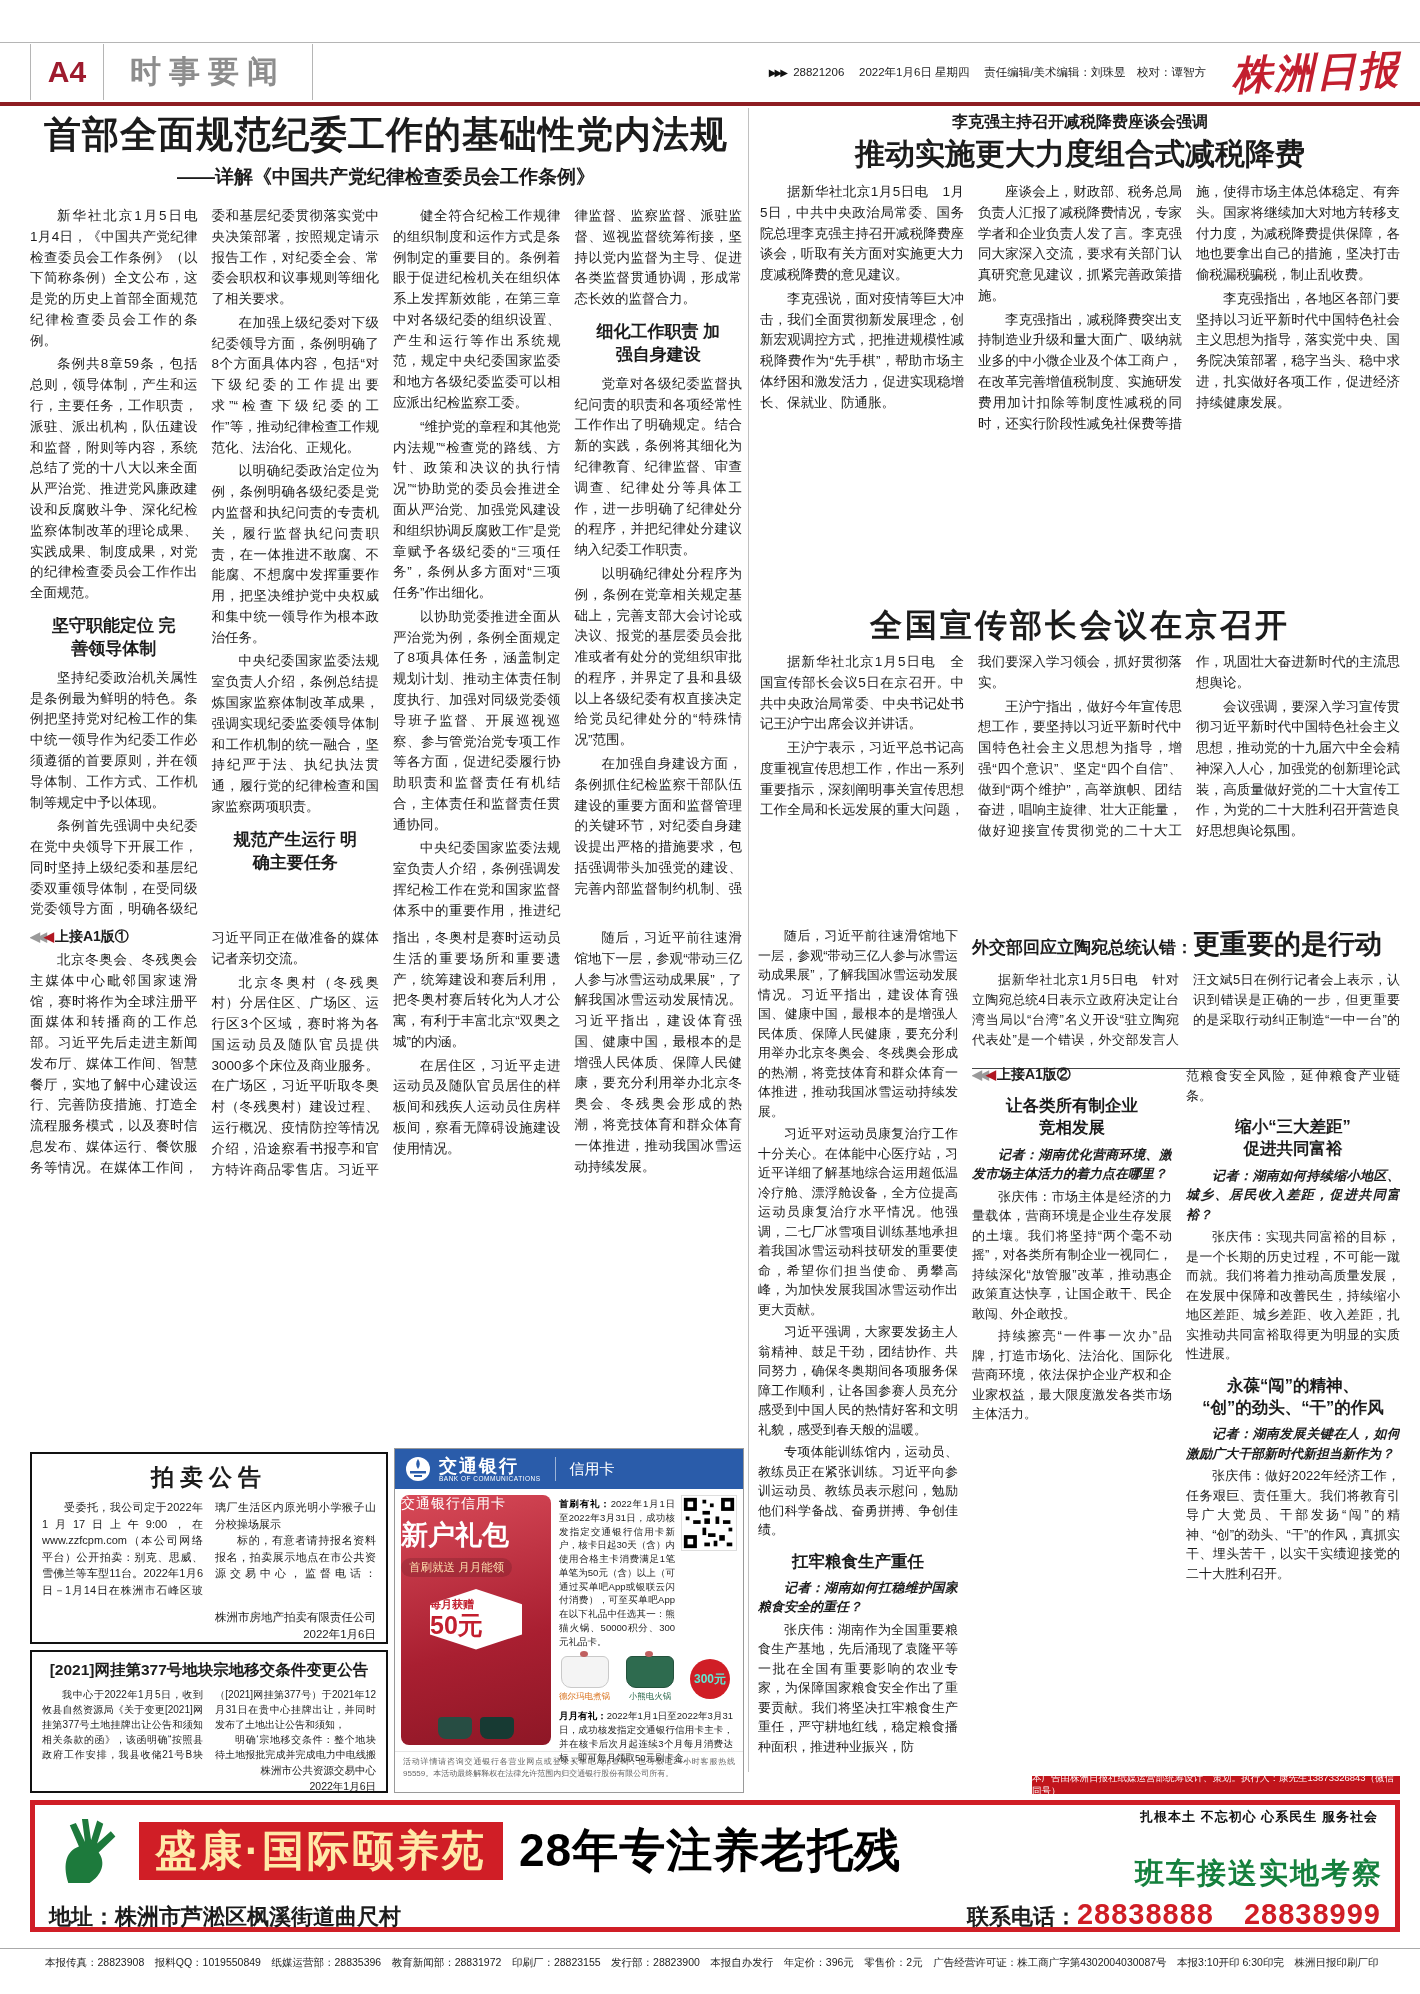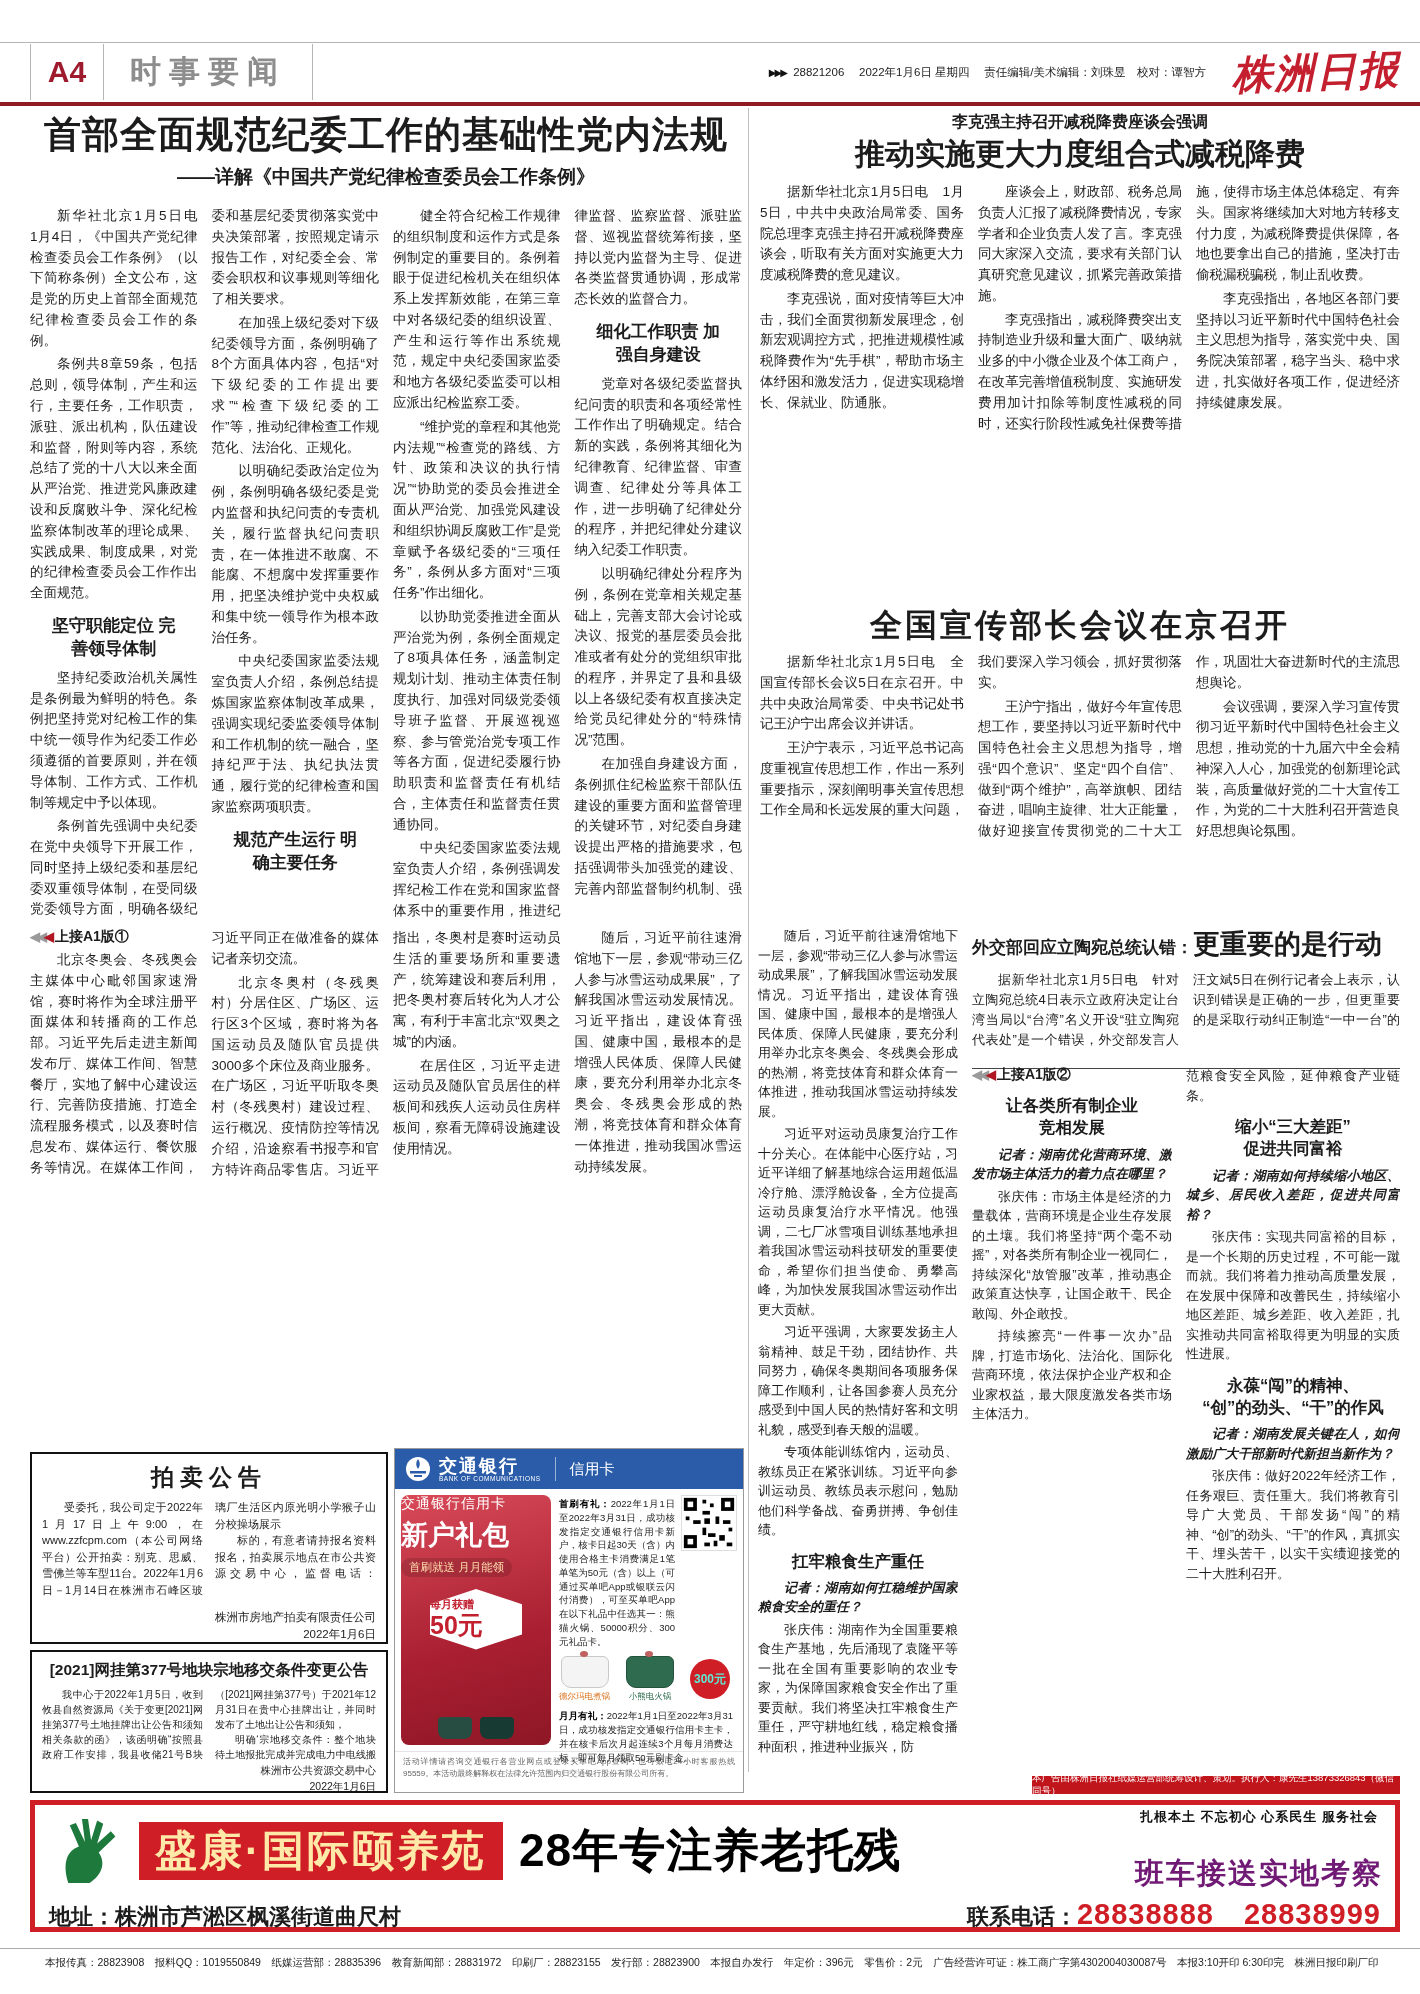--- a/index.html
+++ b/index.html
@@ -83,21 +83,21 @@
 
   
   .strip{background:#c1151c;color:#fff;font-size:9.5px;display:flex;align-items:center;justify-content:center;}
   .greenad{box-sizing:border-box;border:5px solid #d01e26;background:#fff;padding:4px 12px 6px;}
   .ga-row1{display:flex;align-items:center;gap:16px;height:84px;}
   .ga-brand{background:#d01e26;color:#ffe9a8;font-size:42px;font-weight:900;letter-spacing:3px;
             padding:8px 16px;line-height:1;white-space:nowrap;}
   .ga-head{color:#000000;font-size:46px;font-weight:900;white-space:nowrap;letter-spacing:1px;}
   .ga-right{margin-left:auto;text-align:center;}
   .ga-slogan{font-size:13px;font-weight:bold;color:#111;margin-bottom:4px;letter-spacing:1px;}
-  .ga-sub{color:#701a75;font-size:29px;font-weight:900;letter-spacing:2px;margin-top:28px;}
+  .ga-sub{color:#15803d;font-size:29px;font-weight:900;letter-spacing:2px;margin-top:28px;}
   .ga-row2{display:flex;align-items:baseline;padding:2px 2px 0;}
   .ga-addr{font-size:22px;font-weight:bold;}
   .ga-phone{margin-left:auto;font-size:22px;font-weight:bold;}
   .ga-phone .num{color:#d01e26;font-size:29px;font-weight:900;letter-spacing:1px;}
   .footline{position:absolute;top:1948px;left:0;right:0;height:1px;background:#aaa;}
   .footer{position:absolute;top:1956px;left:45px;right:20px;font-size:10.5px;color:#222;white-space:nowrap;overflow:hidden;}
 </style>
 </head>
 <body>
 

